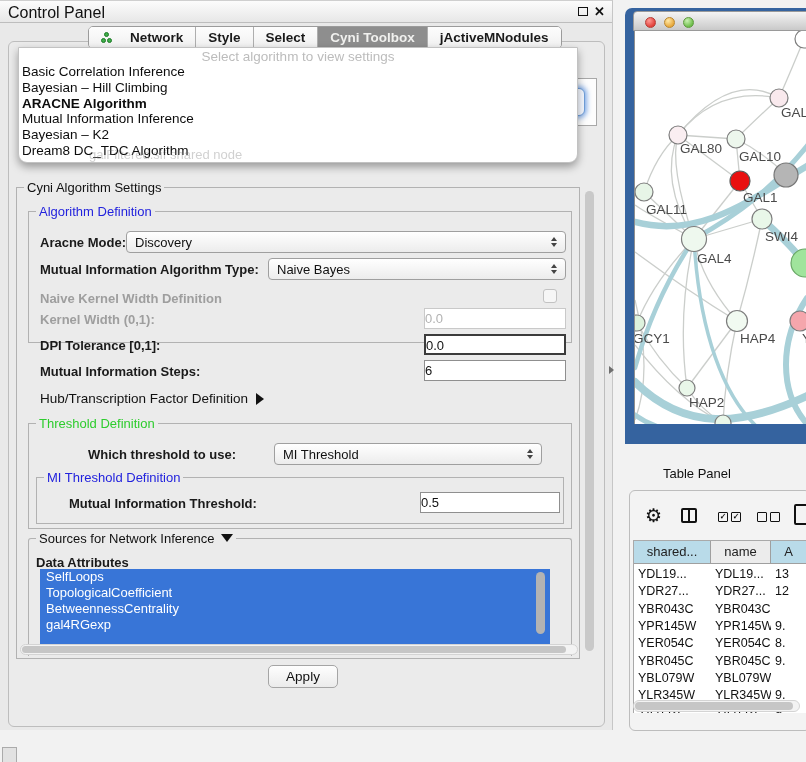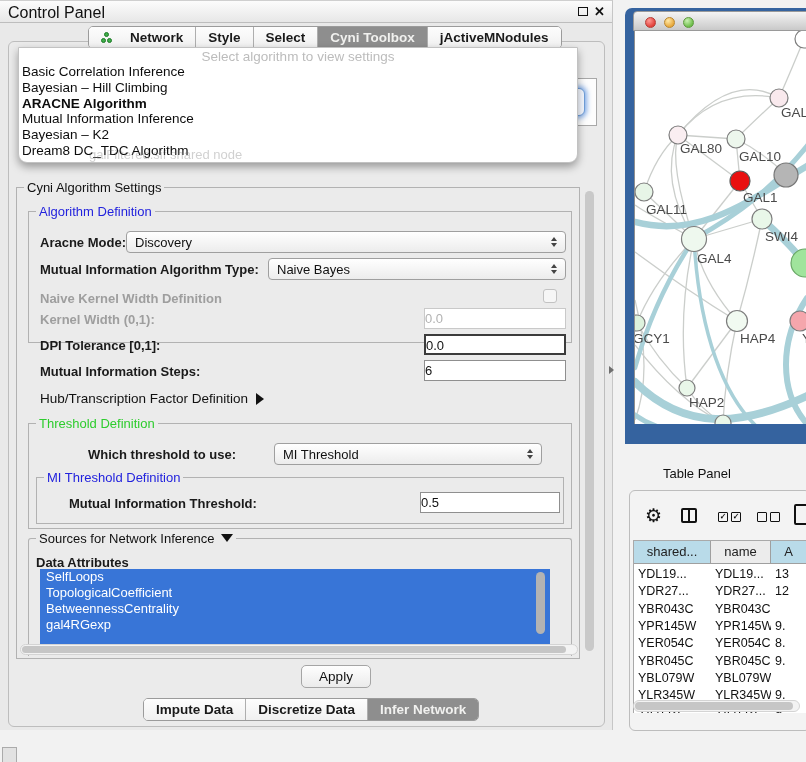--- a/index.html
+++ b/index.html
@@ -77,21 +77,21 @@
   .attr-row { height:16px; line-height:16px; font-size:13px; color:#fff; padding-left:6px; }
   #attr-vscroll { position:absolute; right:5px; top:3px; width:9px; height:62px; background:#b3b3b3; border-radius:5px; }
 
   .hscroll { position:absolute; background:#f3f3f3; border:1px solid #d4d4d4; border-radius:6px; }
   .hscroll .thumb { position:absolute; left:1px; top:1px; bottom:1px; background:#c6c6c6; border-radius:5px; }
   #settings-vscroll { position:absolute; left:585px; top:190px; width:9px; height:460px;
     background:#c9c9c9; border-radius:5px; }
 
   #apply-btn { position:absolute; left:268px; top:664px; width:70px; height:23px;
     border:1px solid #a5a5a5; border-radius:5px; background:linear-gradient(#fefefe,#ebebeb);
-    font-size:13.5px; color:#111; text-align:center; line-height:21px;margin-left:33px; }
+    font-size:13.5px; color:#111; text-align:center; line-height:21px; }
 
   
   #desktop { position:absolute; left:625px; top:8px; width:190px; height:436px;
     background:#35639f; border-radius:7px 0 0 0; }
   #net-window { position:absolute; left:633px; top:11px; width:180px; height:413px; }
   #net-titlebar { position:absolute; left:0; top:0; width:100%; height:20px;
     background:linear-gradient(#f4f4f4,#c9c9c9); border:1px solid #9a9a9a; border-radius:4px 4px 0 0; }
   .tl { position:absolute; top:4.5px; width:11px; height:11px; border-radius:50%; }
   #tl-red    { left:11px; background:radial-gradient(circle at 35% 30%, #ff9a94, #e2423c 70%); border:1px solid #b53c34;}
   #tl-yellow { left:30px; background:radial-gradient(circle at 35% 30%, #ffe9a8, #e8a93c 70%); border:1px solid #b9862e;}
@@ -234,31 +234,20 @@
         <div class="attr-row" style="background: rgb(56, 117, 215);">gal4RGexp</div>
         <div class="attr-row" style="background: rgb(56, 117, 215);"></div>
         <div id="attr-vscroll"></div>
     </div>
     <div class="hscroll" id="src-hscroll">
         <div class="thumb"></div>
       </div>
 
     <div id="apply-btn">Apply</div>
 
-    <div class="seg-bar" id="bottom-tabs">
-        <div class="seg">
-          <span>Impute Data</span>
-        </div>
-        <div class="seg">
-          <span>Discretize Data</span>
-        </div>
-        <div class="seg selected">
-          <span>Infer Network</span>
-        </div>
-      </div>
   </div>
 
   <div id="algo-dropdown">
     <div id="algo-placeholder">Select algorithm to view settings</div>
     <div id="algo-items">
         <div class="algo-item">Basic Correlation Inference</div>
         <div class="algo-item">Bayesian – Hill Climbing</div>
         <div class="algo-item selected">ARACNE Algorithm</div>
         <div class="algo-item">Mutual Information Inference</div>
         <div class="algo-item">Bayesian – K2</div>

